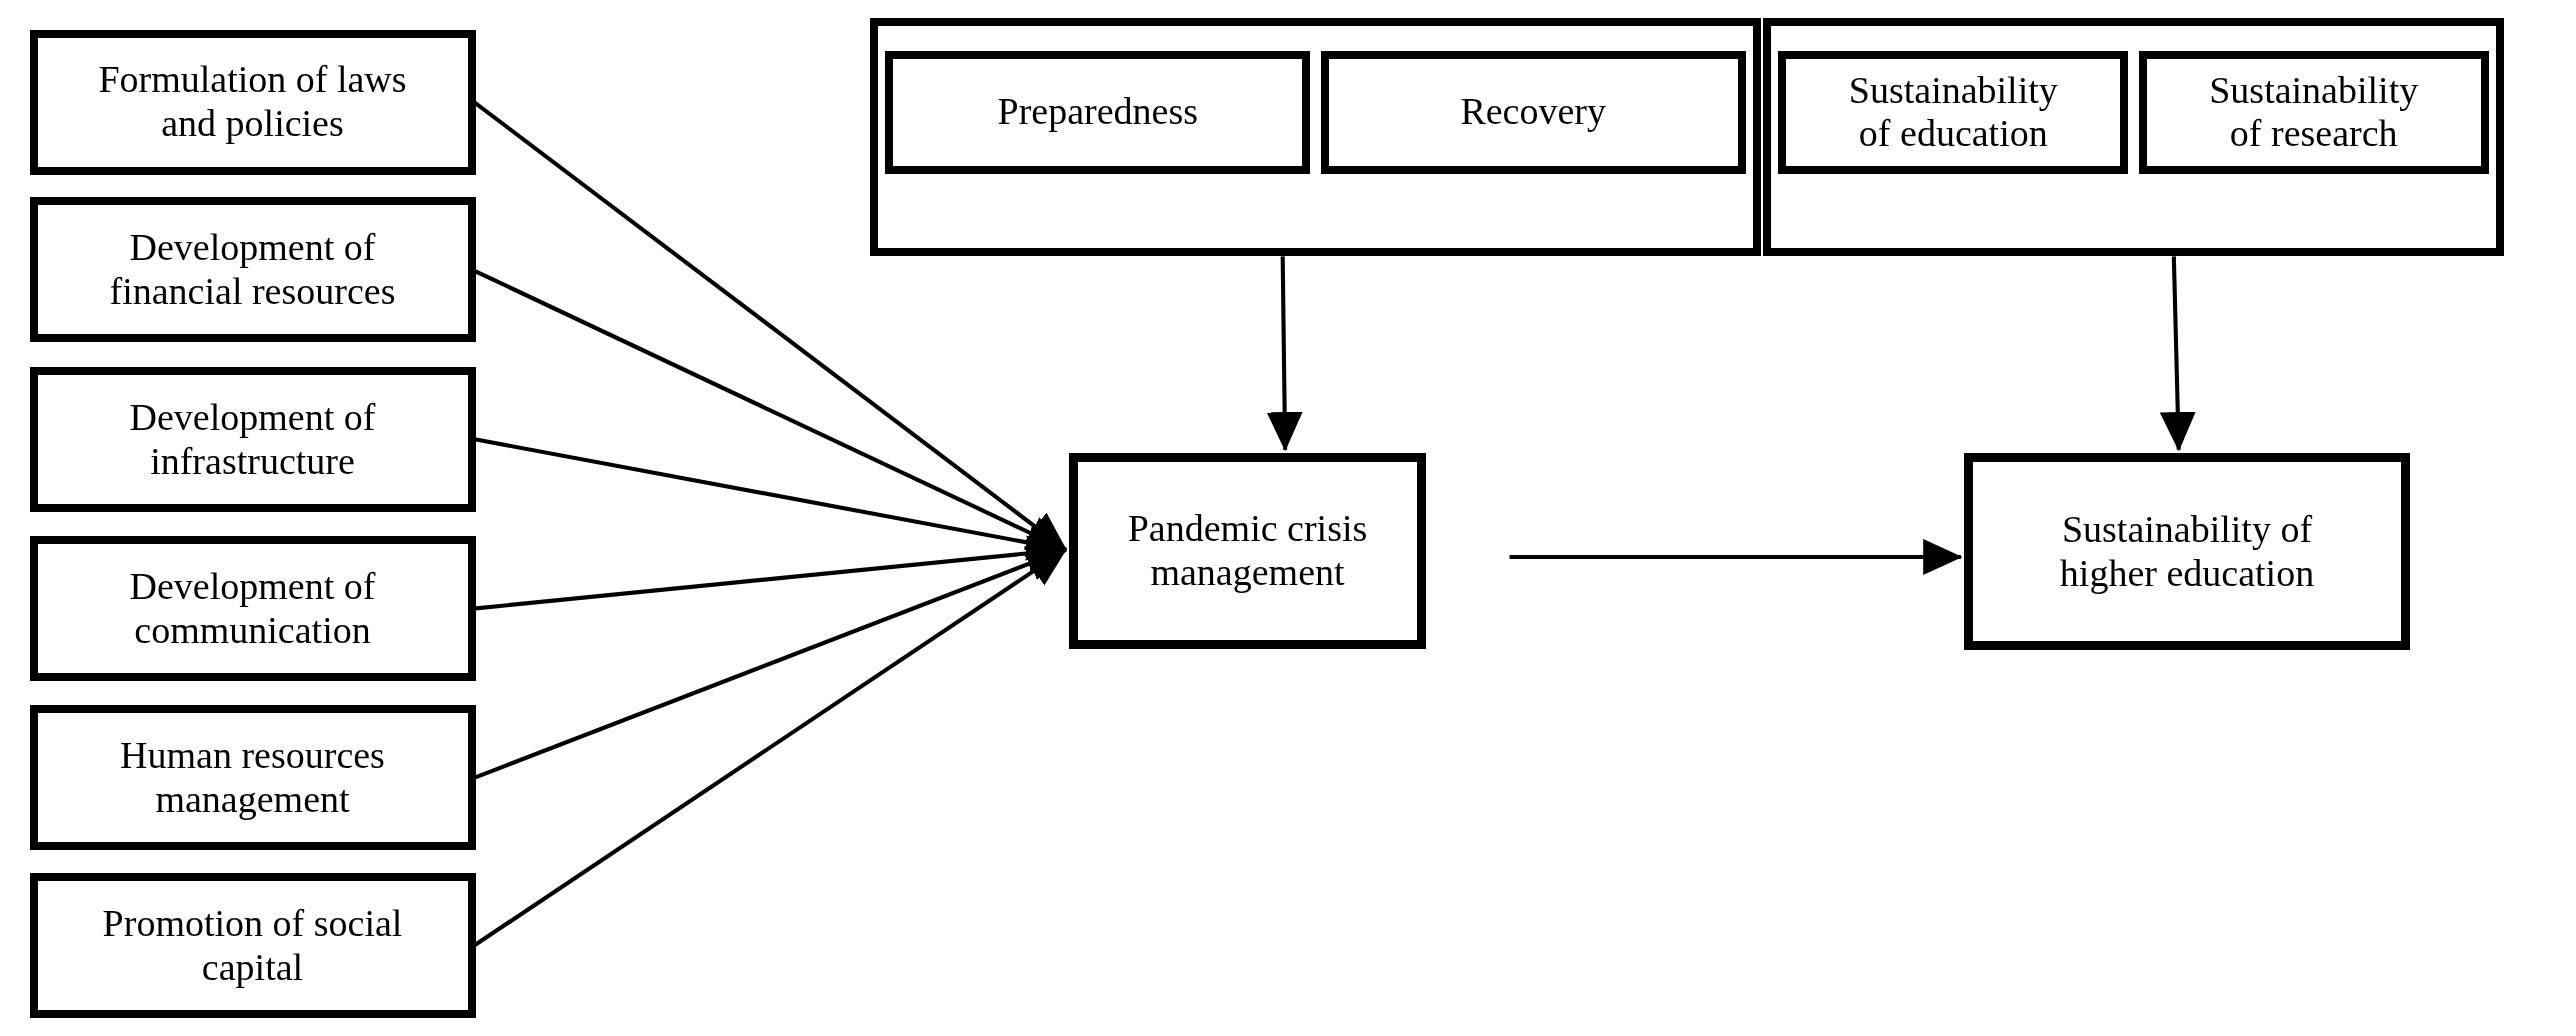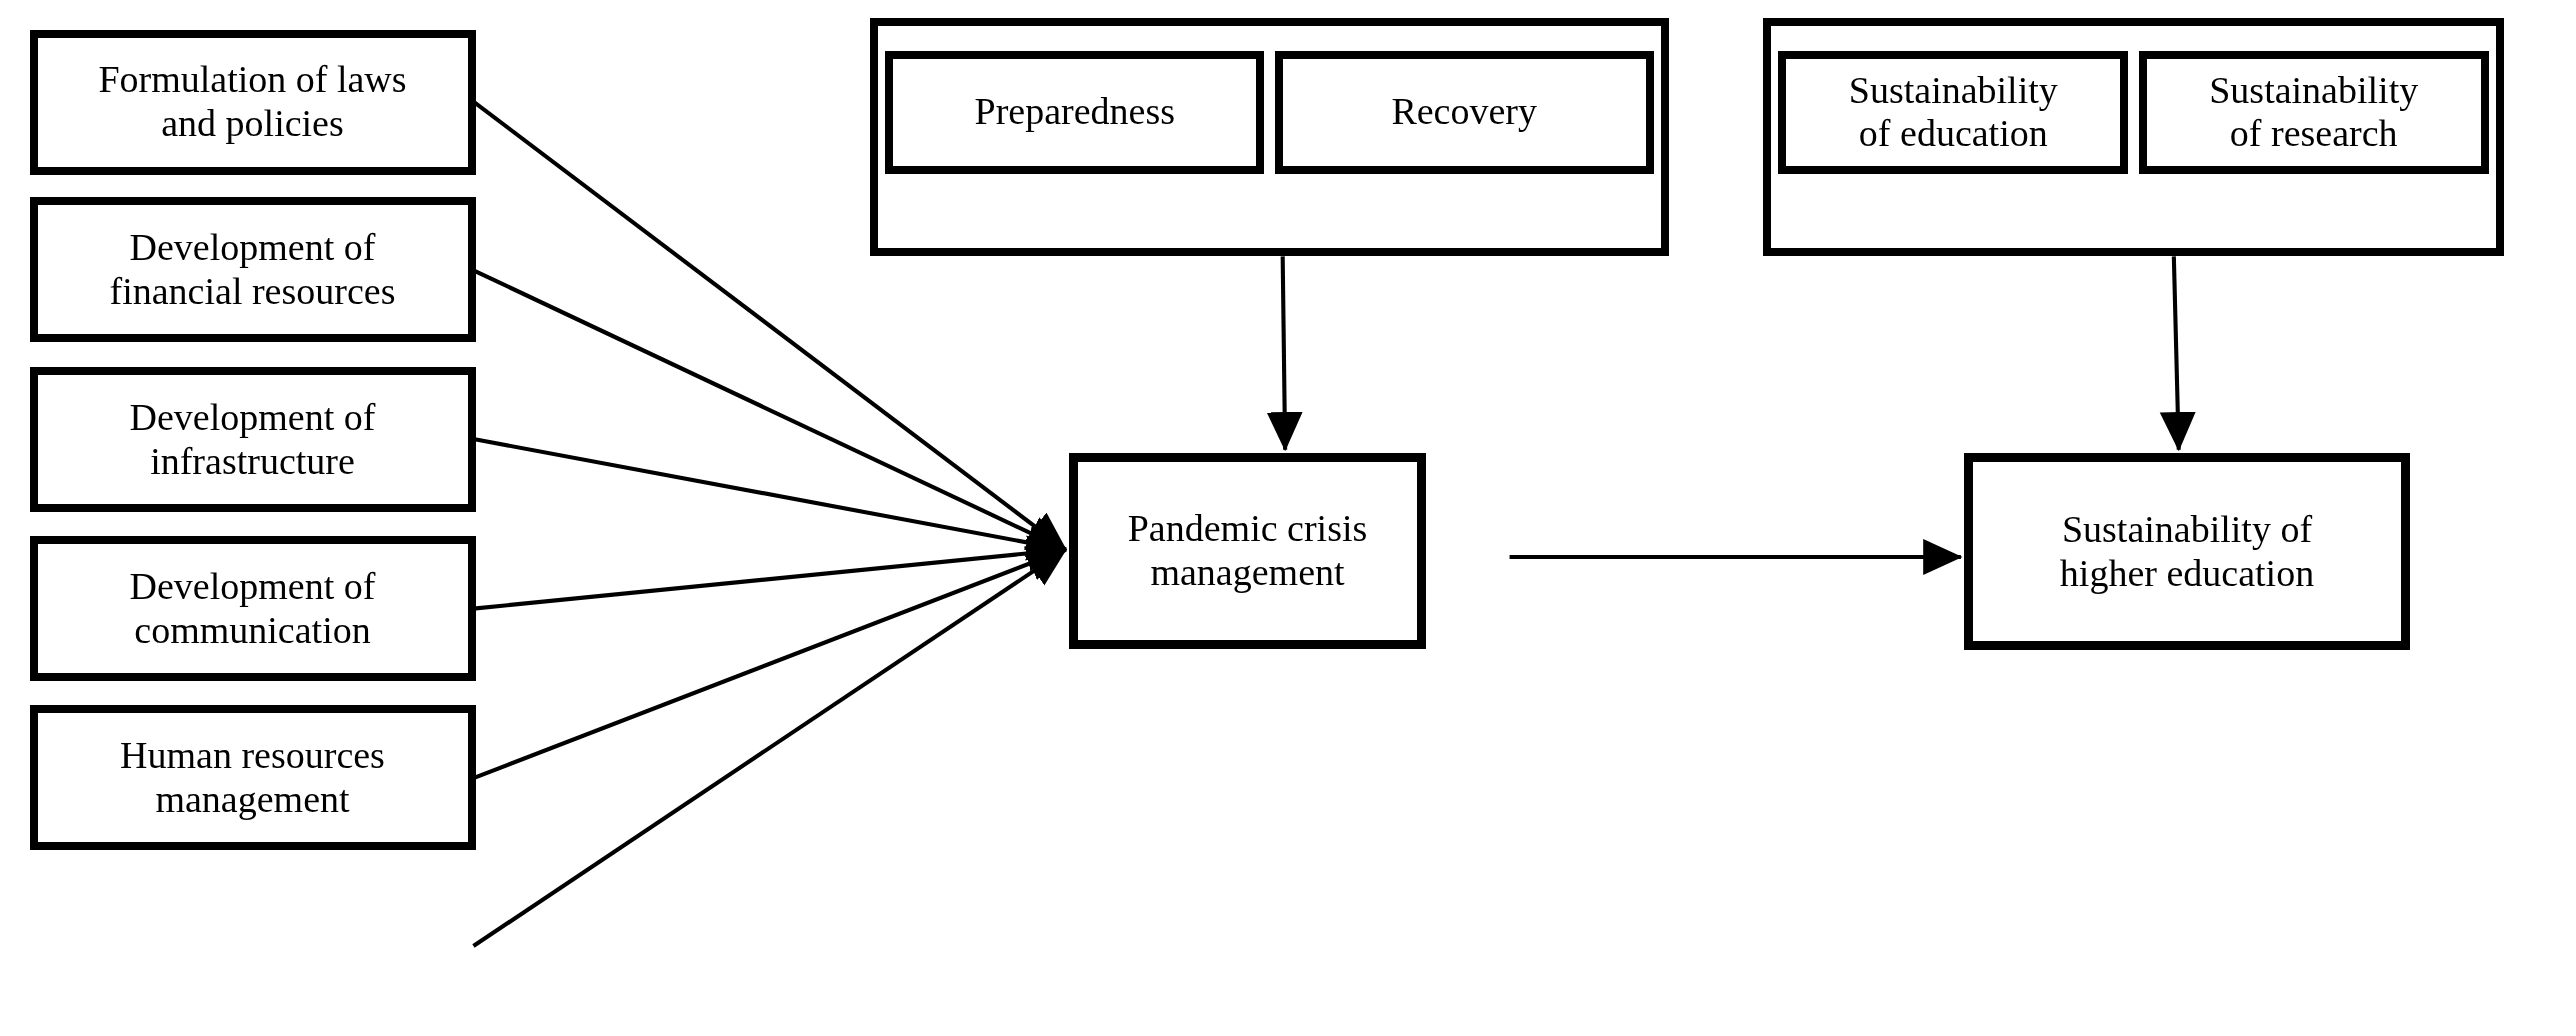--- a/index.html
+++ b/index.html
@@ -97,22 +97,26 @@
 infrastructure</span>
     </div>
   <div class="node factor" style="top:536px">
       <span>Development of
 communication</span>
     </div>
   <div class="node factor" style="top:705px">
       <span>Human resources
 management</span>
     </div>
+  <div class="node factor" style="top:873px">
+      <span>Promotion of social
+capital</span>
+    </div>
 
-  <div class="container-box" style="left:870px;width:799px">
+  <div class="container-box" style="left:870px;width:891px">
     <div class="inner-box">
         <span>Preparedness</span>
       </div>
     <div class="inner-box">
         <span>Recovery</span>
       </div>
   </div>
 
   <div class="container-box" style="left:1763px;width:741px">
     <div class="inner-box">

